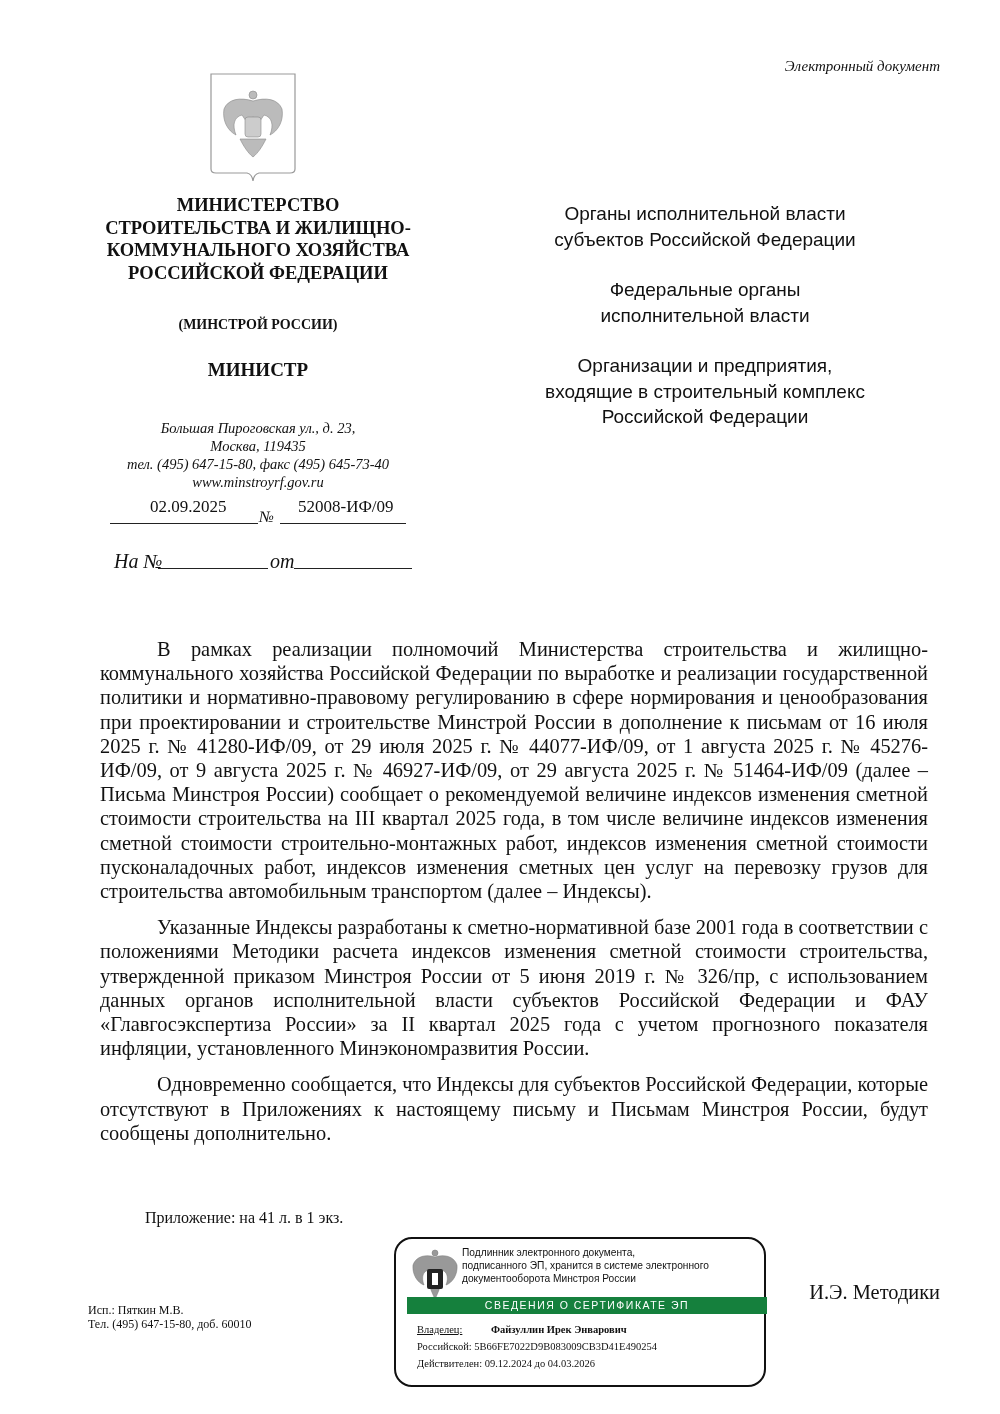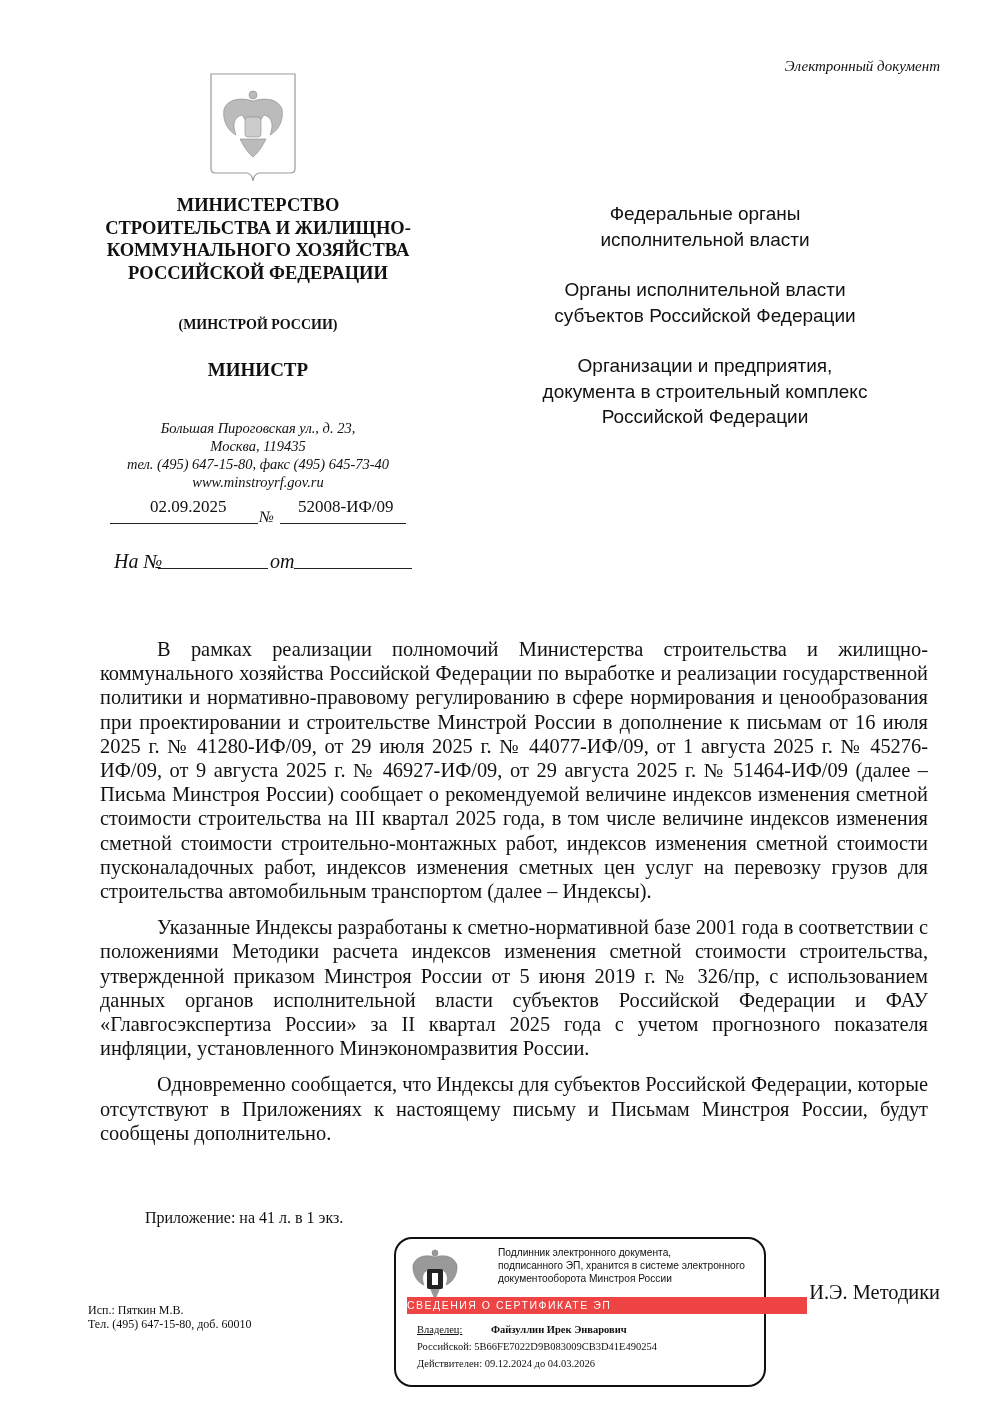--- a/index.html
+++ b/index.html
@@ -23,22 +23,22 @@
   .reply .l2 { position: absolute; left: 180px; top: 18px; width: 118px; border-bottom: 1px solid #222; }
   .recipients { left: 500px; top: 201px; width: 410px; text-align: center; font-family: "Liberation Sans", sans-serif; font-size: 19px; line-height: 25.5px; }
   .recipients .grp { margin-bottom: 25px; }
   .body { left: 88px; top: 625px; width: 852px; font-size: 20.4px; line-height: 24.2px; text-align: justify; font-family: "Liberation Serif", serif; }
   .body p { margin: 12px; text-indent: 57px; }
   .attach { left: 145px; top: 1209px; font-size: 16px; }
   .executor { left: 88px; top: 1303px; font-size: 12px; line-height: 14px; }
   .signer { left: 780px; top: 1281px; width: 160px; text-align: right; font-size: 20.4px; font-family: "Liberation Serif", serif; }
   .stamp { left: 394px; top: 1237px; width: 372px; height: 150px; border: 2.5px solid #111; border-radius: 18px; box-sizing: border-box; font-family: "Liberation Sans", sans-serif; }
   .stamp .logo { position: absolute; left: 14px; top: 8px; width: 50px; height: 54px; }
-  .stamp .info { position: absolute; left: 102px; top: 7px; font-size: 10.2px; line-height: 13px; }
-  .stamp .bar { position: absolute; left: 11px; top: 58px; width: 400px; height: 17px; background: #ef4444; color: #fff; font-size: 10.5px; letter-spacing: 1.5px; line-height: 17px; }
+  .stamp .info { position: absolute; left: 66px; top: 7px; font-size: 10.2px; line-height: 13px; }
+  .stamp .bar { position: absolute; left: 11px; top: 58px; width: 360px; height: 17px; background: #15803d; color: #fff; text-align: center; font-size: 10.5px; letter-spacing: 1.5px; line-height: 17px; }
   .stamp .rows { position: absolute; left: 21px; top: 82px; font-family: "Liberation Serif", serif; font-size: 10.5px; line-height: 17px; }
   .stamp .rows .lbl { display: inline-block; width: 74px; text-decoration: underline; }
   .stamp .rows b { font-weight: bold; }
 </style>
 </head>
 <body>
 
 <div class="abs etag">Электронный документ</div>
 
 <div class="abs emblem">
@@ -79,30 +79,30 @@
 
 <div class="abs reply">
   <span style="left:0">На №</span>
   <span class="l1"></span>
   <span style="left:156px">от</span>
   <span class="l2"></span>
 </div>
 
 <div class="abs recipients">
   <div class="grp">
+    <div>Органы исполнительной власти</div>
+    <div>субъектов Российской Федерации</div>
+  </div>
+  <div class="grp">
     <div>Федеральные органы</div>
     <div>исполнительной власти</div>
   </div>
   <div class="grp">
-    <div>Органы исполнительной власти</div>
-    <div>субъектов Российской Федерации</div>
-  </div>
-  <div class="grp">
     <div>Организации и предприятия,</div>
-    <div>документа в строительный комплекс</div>
+    <div>входящие в строительный комплекс</div>
     <div>Российской Федерации</div>
   </div>
 </div>
 
 <div class="abs body">
   <p>В рамках реализации полномочий Министерства строительства и жилищно-коммунального хозяйства Российской Федерации по выработке и реализации государственной политики и нормативно-правовому регулированию в сфере нормирования и ценообразования при проектировании и строительстве Минстрой России в дополнение к письмам от 16 июля 2025 г. № 41280-ИФ/09, от 29 июля 2025 г. № 44077-ИФ/09, от 1 августа 2025 г. № 45276-ИФ/09, от 9 августа 2025 г. № 46927-ИФ/09, от 29 августа 2025 г. № 51464-ИФ/09 (далее – Письма Минстроя России) сообщает о рекомендуемой величине индексов изменения сметной стоимости строительства на III квартал 2025 года, в том числе величине индексов изменения сметной стоимости строительно-монтажных работ, индексов изменения сметной стоимости пусконаладочных работ, индексов изменения сметных цен услуг на перевозку грузов для строительства автомобильным транспортом (далее – Индексы).</p>
   <p>Указанные Индексы разработаны к сметно-нормативной базе 2001 года в соответствии с положениями Методики расчета индексов изменения сметной стоимости строительства, утвержденной приказом Минстроя России от 5 июня 2019 г. № 326/пр, с использованием данных органов исполнительной власти субъектов Российской Федерации и ФАУ «Главгосэкспертиза России» за II квартал 2025 года с учетом прогнозного показателя инфляции, установленного Минэкономразвития России.</p>
   <p>Одновременно сообщается, что Индексы для субъектов Российской Федерации, которые отсутствуют в Приложениях к настоящему письму и Письмам Минстроя России, будут сообщены дополнительно.</p>
 </div>
 

